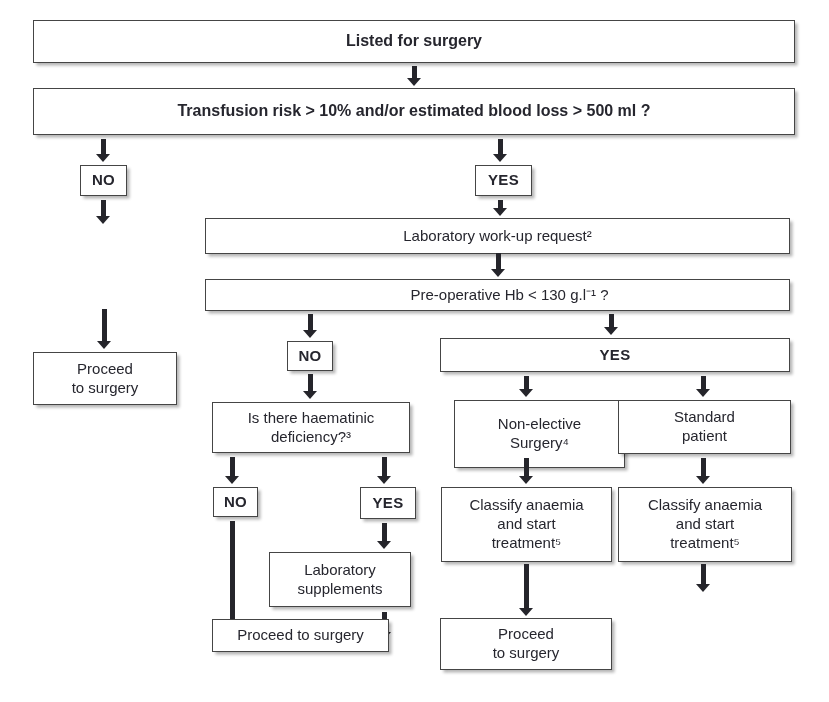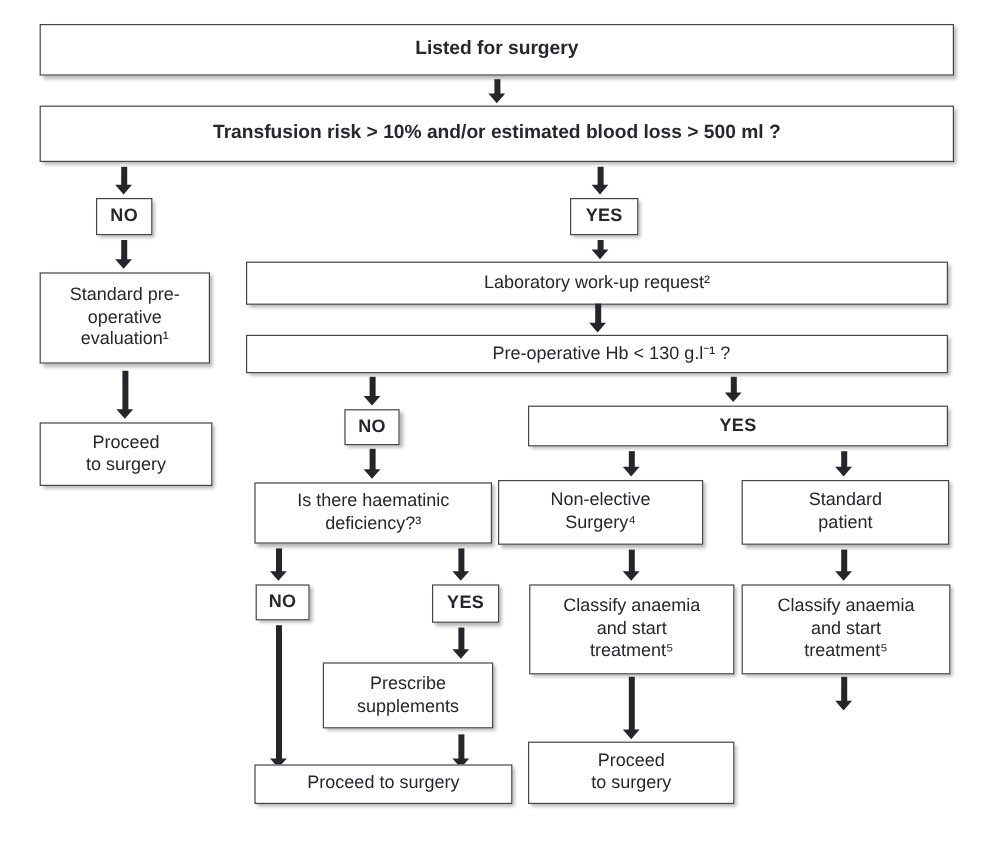--- a/index.html
+++ b/index.html
@@ -56,27 +56,20 @@
   <div class="node badge" style="left:80px;top:165px;width:47px;height:31px;">
     <span>NO</span>
   </div>
   <div class="node badge" style="left:475px;top:165px;width:57px;height:31px;">
     <span>YES</span>
   </div>
 
   <div class="arrow" style="left:96px;top:200px;height:24px;"></div>
   <div class="arrow" style="left:493px;top:200px;height:16px;"></div>
 
-  <div class="node" style="left:33px;top:227px;width:142px;height:76px;">
-    <div class="label">
-      <span>Standard pre-</span>
-      <span>operative</span>
-      <span>evaluation¹</span>
-    </div>
-  </div>
 
   <div class="arrow" style="left:97px;top:309px;height:40px;"></div>
 
   <div class="node" style="left:33px;top:352px;width:144px;height:53px;">
     <div class="label">
       <span>Proceed</span>
       <span>to surgery</span>
     </div>
   </div>
 
@@ -119,32 +112,32 @@
   </div>
   <div class="node badge" style="left:360px;top:487px;width:56px;height:32px;">
     <span>YES</span>
   </div>
 
   <div class="arrow" style="left:225px;top:521px;height:119px;"></div>
   <div class="arrow" style="left:377px;top:523px;height:26px;"></div>
 
   <div class="node" style="left:269px;top:552px;width:142px;height:55px;">
     <div class="label">
-      <span>Prescribe</span>
+      <span>Laboratory</span>
       <span>supplements</span>
     </div>
   </div>
 
   <div class="arrow" style="left:377px;top:612px;height:28px;"></div>
 
-  <div class="node" style="left:212px;top:637px;width:215px;height:33px;">
+  <div class="node" style="left:212px;top:619px;width:177px;height:33px;">
     <span>Proceed to surgery</span>
   </div>
 
-  <div class="node" style="left:415px;top:400px;width:171px;height:54px;">
+  <div class="node" style="left:454px;top:400px;width:171px;height:68px;">
     <div class="label">
       <span>Non-elective</span>
       <span>Surgery⁴</span>
     </div>
   </div>
   <div class="node" style="left:618px;top:400px;width:173px;height:54px;">
     <div class="label">
       <span>Standard</span>
       <span>patient</span>
     </div>

